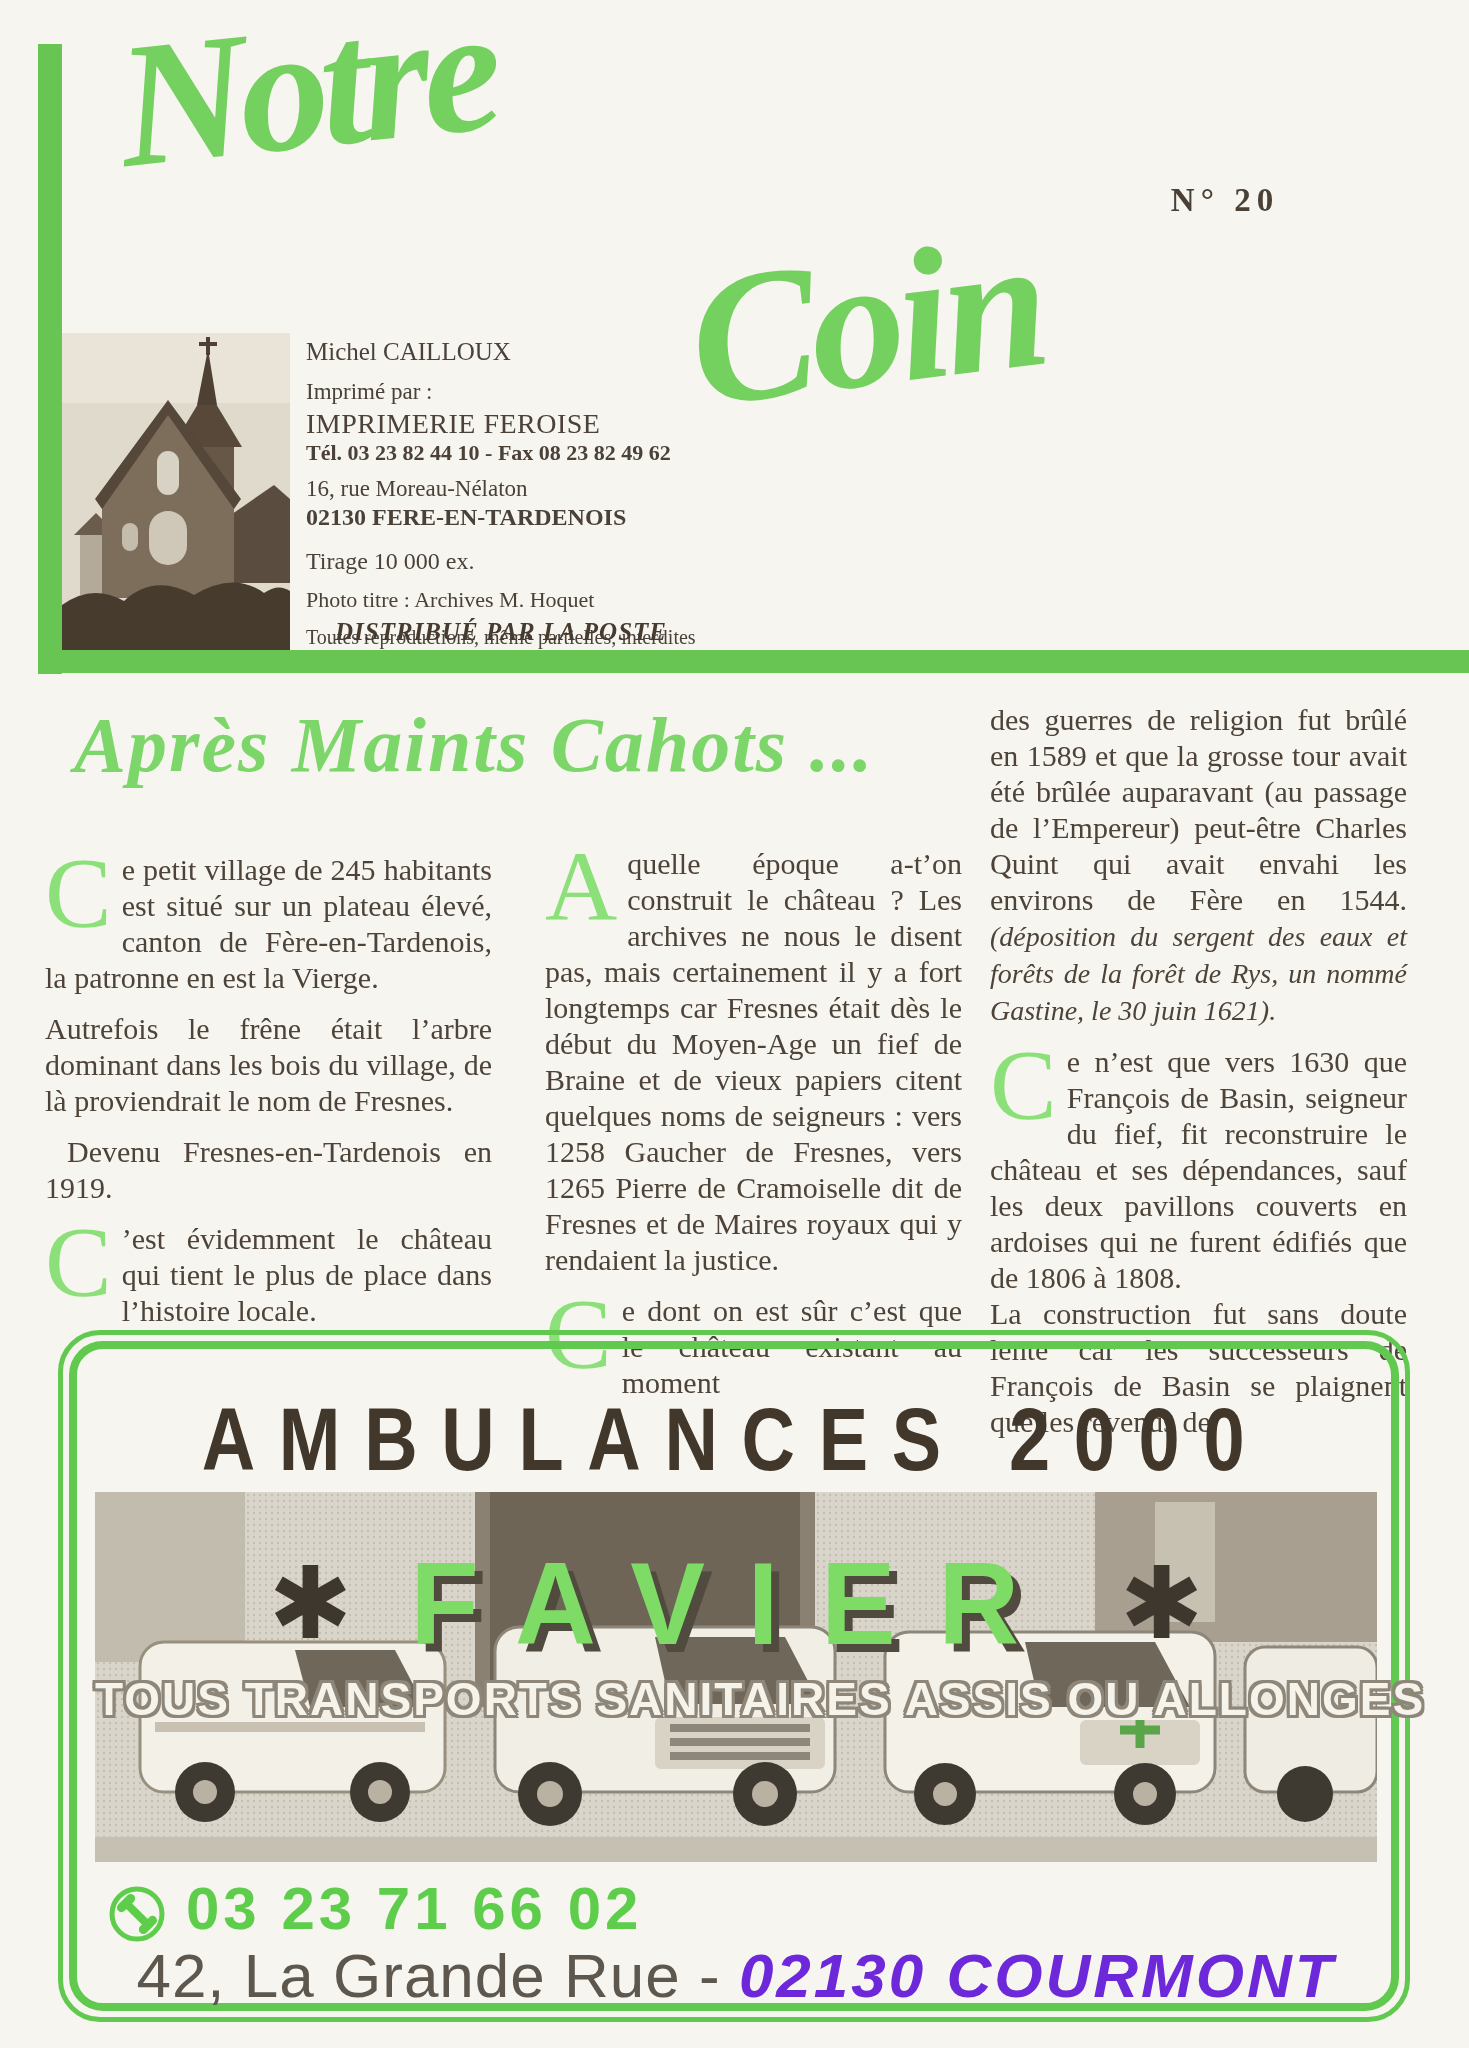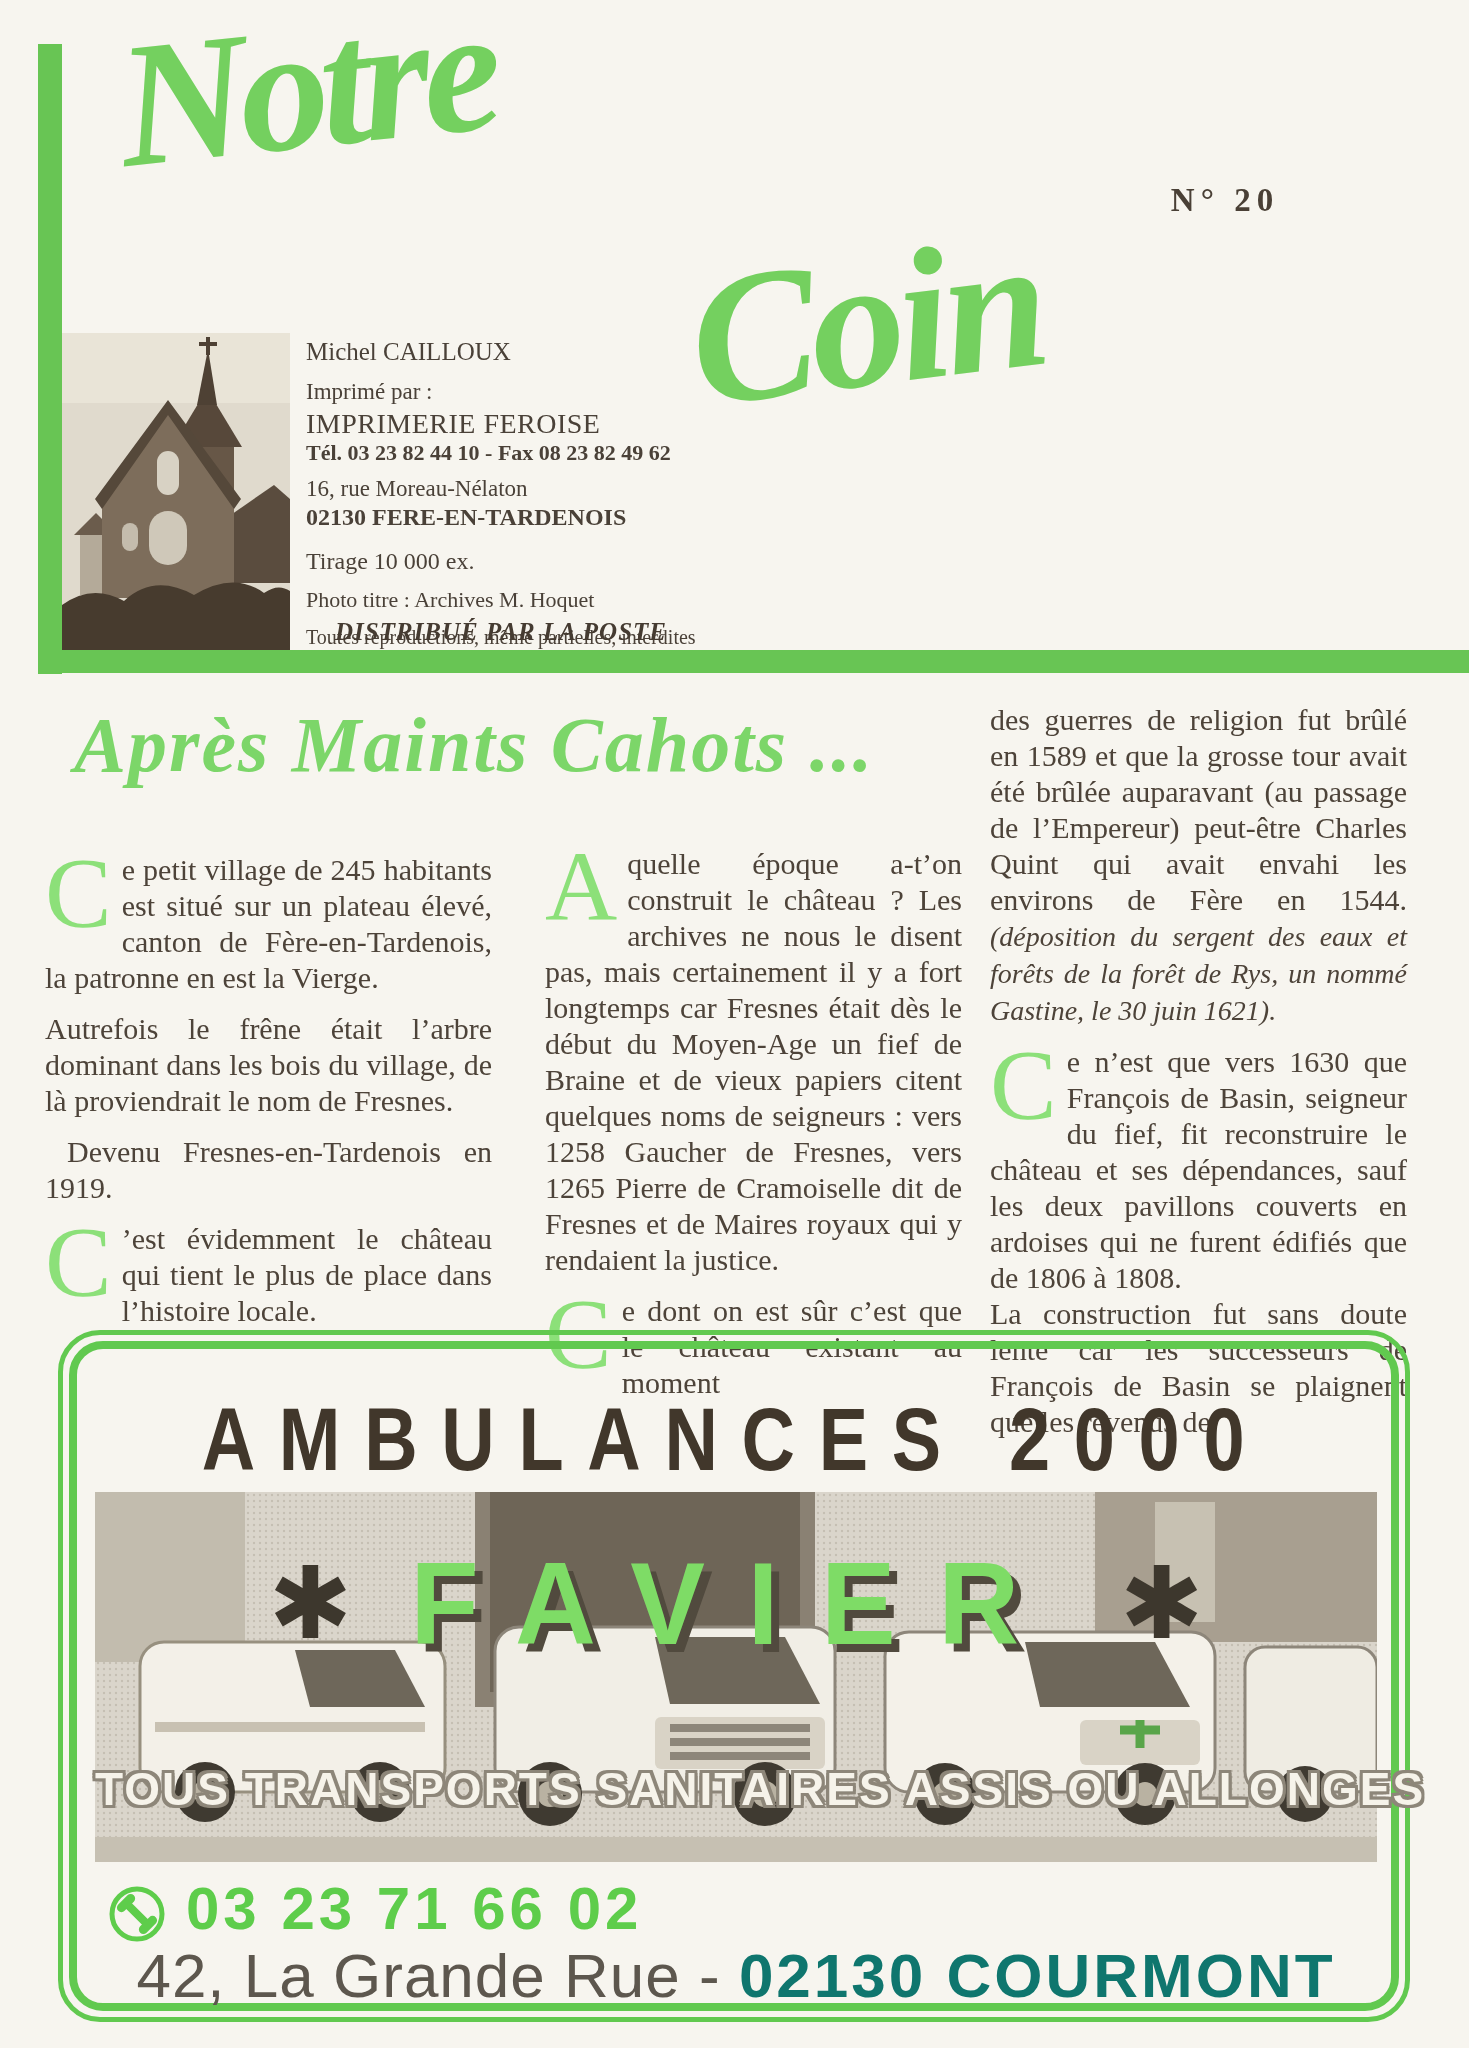--- a/index.html
+++ b/index.html
@@ -57,33 +57,33 @@
             font-family:"Liberation Sans",sans-serif;font-size:74px;font-weight:bold;
             letter-spacing:.32em;color:#41372b;transform:scaleY(1.2);transform-origin:center top;
             white-space:nowrap;}
   .ad-photo{position:absolute;left:95px;top:1492px;width:1282px;height:370px;}
   .favier-row{position:absolute;left:95px;top:1548px;width:1282px;display:flex;
               justify-content:center;align-items:center;gap:58px;}
   .favier-star{font-size:100px;line-height:1;color:#3d372d;font-family:"DejaVu Sans",sans-serif;}
   .favier{font-family:"Liberation Sans",sans-serif;font-size:112px;font-weight:bold;
           letter-spacing:.38em;color:#7edc66;line-height:1;
           text-shadow:8px 8px 0 #514a3e;transform:scaleY(1.05);}
-  .tagline{position:absolute;left:95px;top:1762px;width:1282px;text-align:center;margin:0;
+  .tagline{position:absolute;left:95px;top:1672px;width:1282px;text-align:center;margin:0;
            font-family:"Liberation Sans",sans-serif;font-size:46px;font-weight:bold;
            letter-spacing:2px;color:#f6f3ea;white-space:nowrap;
            text-shadow:-3px -3px 0 #8d8679,3px -3px 0 #8d8679,-3px 3px 0 #8d8679,
                        3px 3px 0 #8d8679,-3px 0 0 #8d8679,3px 0 0 #8d8679,
                        0 -3px 0 #8d8679,0 3px 0 #8d8679;}
   .phone-row{position:absolute;left:108px;top:1874px;display:flex;align-items:flex-end;gap:20px;}
   .phone-num{font-family:"Liberation Sans",sans-serif;font-size:60px;font-weight:bold;
              color:#5ecd4b;letter-spacing:4px;white-space:nowrap;}
   .address{position:absolute;left:95px;top:1940px;width:1282px;text-align:center;
            font-family:"Liberation Sans",sans-serif;font-size:62px;white-space:nowrap;}
   .addr-street{color:#5d574e;letter-spacing:1px;}
-  .addr-city{color:#0f766e;font-weight:bold;letter-spacing:3px;}
+  .addr-city{color:#6d28d9;font-weight:bold;letter-spacing:3px;font-style:italic;}
 </style>
 </head>
 <body>
 
 <div class="page">
 
   <div class="vbar"></div>
   <div class="script notre">Notre</div>
   <div class="script coin">Coin</div>
 

